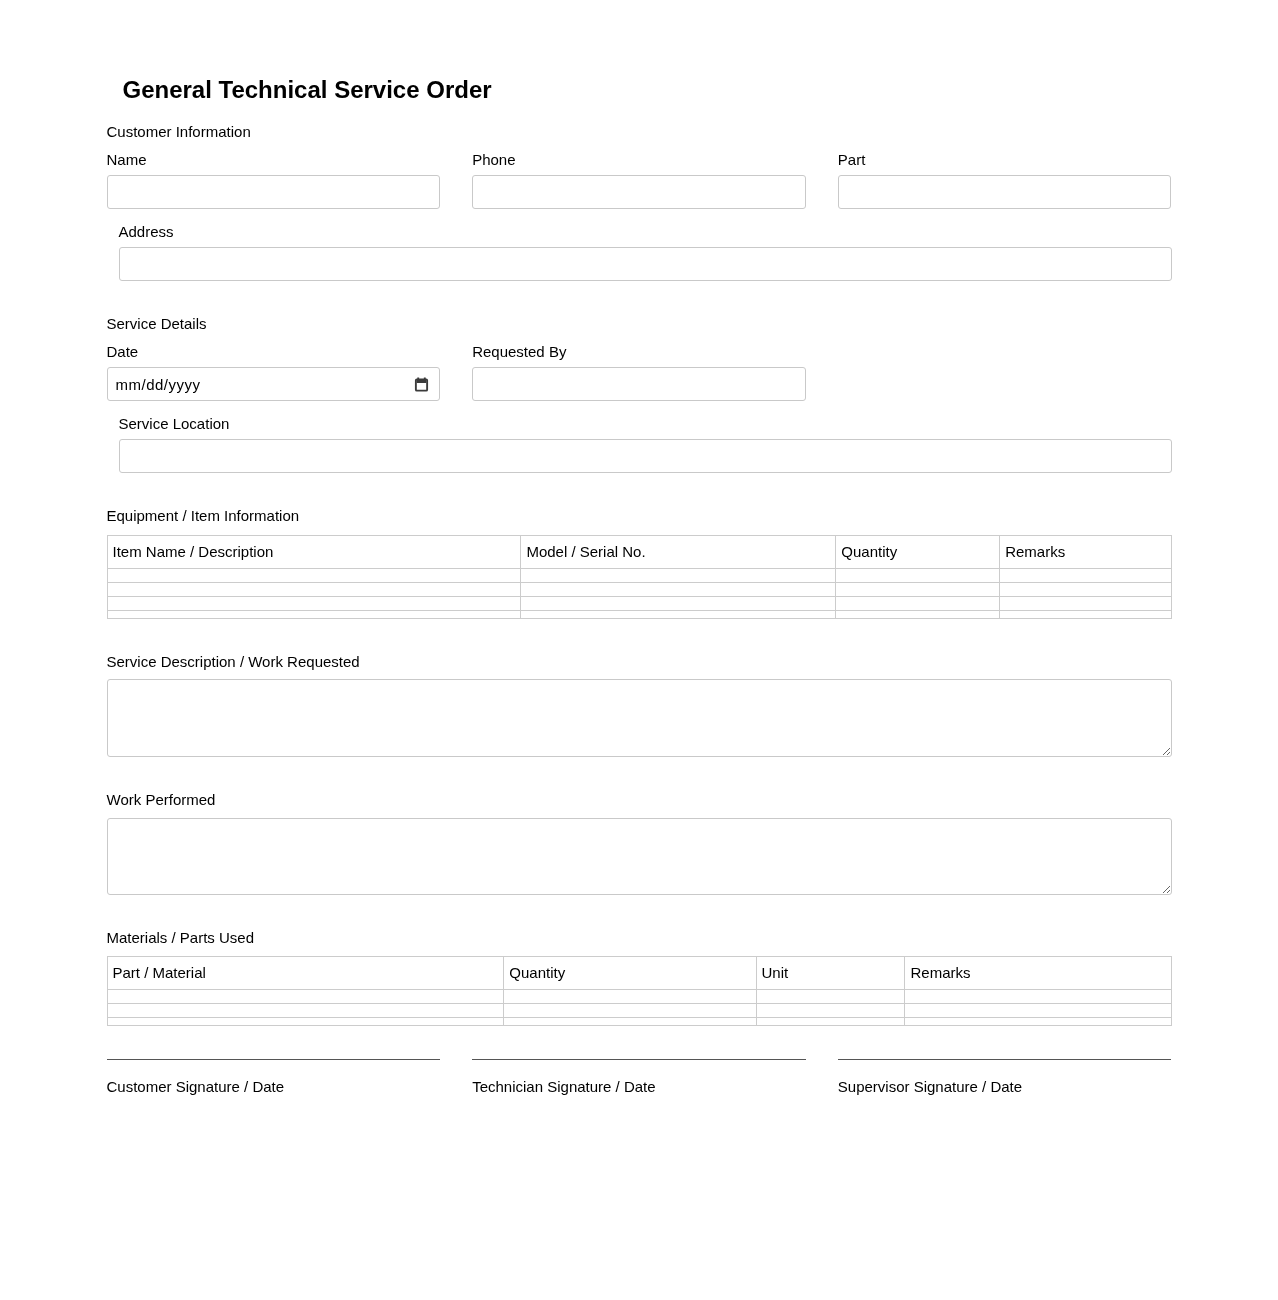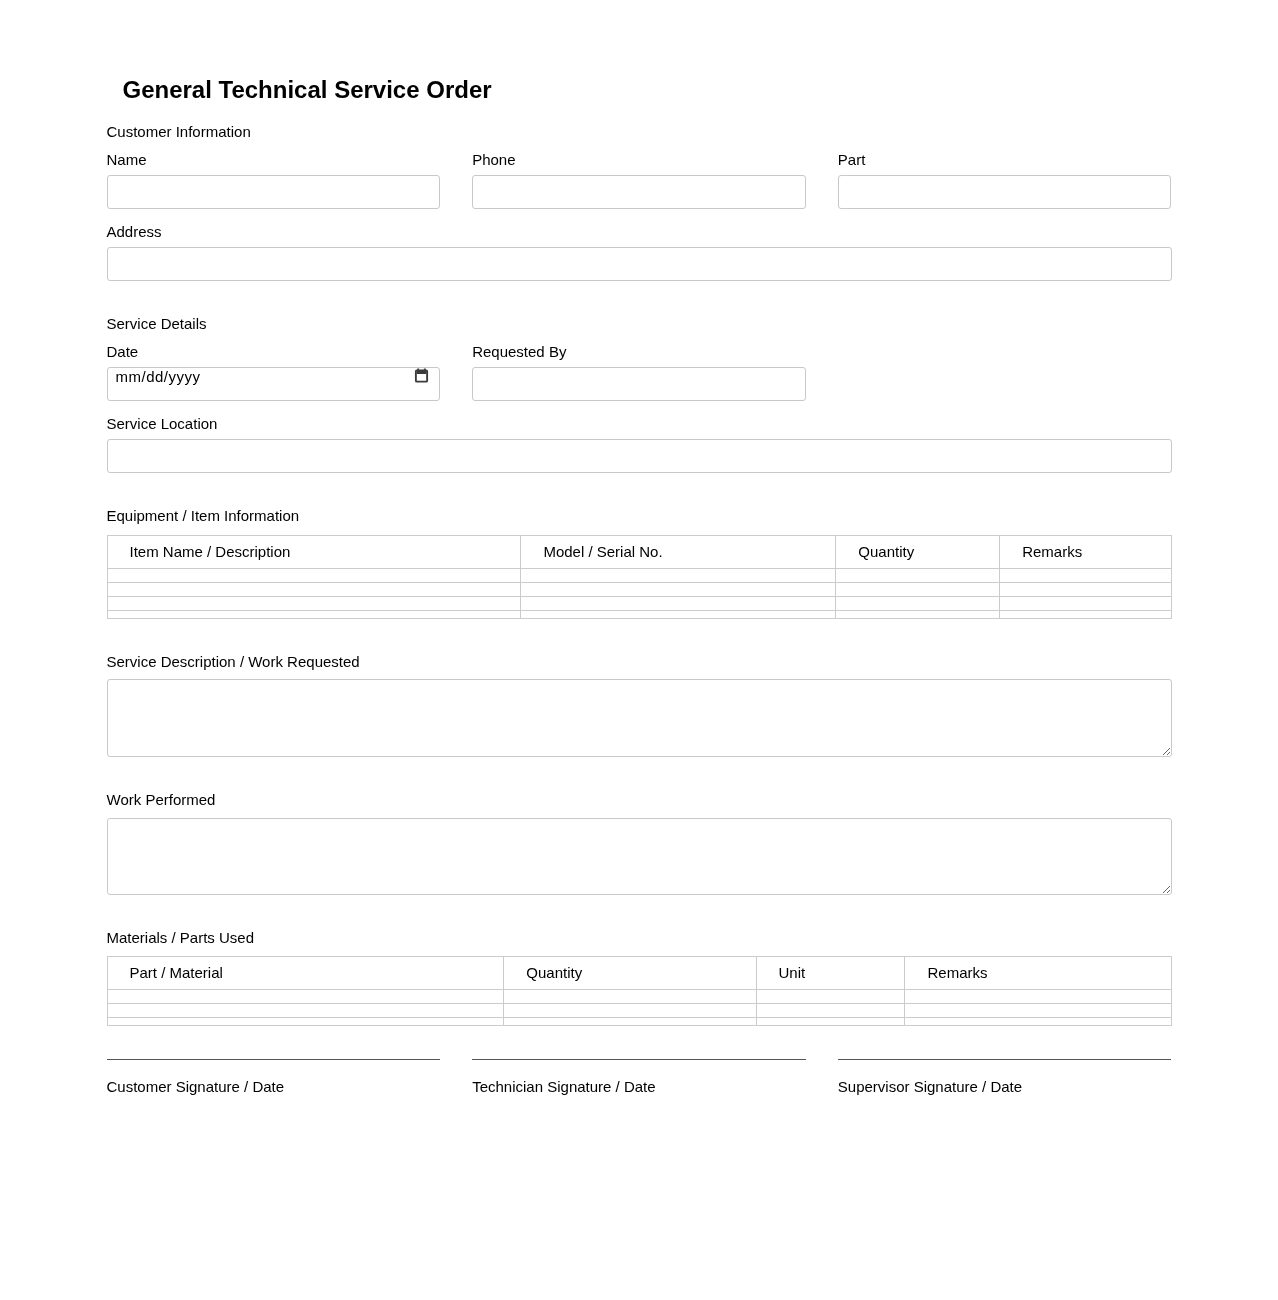--- a/index.html
+++ b/index.html
@@ -25,42 +25,42 @@
     margin: 0 0 11px 0;
   }
   .section { margin-bottom: 34px; }
   .section.tight { margin-bottom: 33px; }
   .field-row {
     display: grid;
     grid-template-columns: 1fr 1fr 1fr;
     column-gap: 32px;
     margin-bottom: 14px;
   }
-  .field-row:last-child { margin-bottom: 0; }
+  .field-row:last-child { margin-bottom: 0; margin-left: 12px; }
   .field label {
     display: block;
     font-size: 15px;
     margin-bottom: 7px;
   }
   .text-input {
     display: block;
     width: 100%;
     height: 34px;
     border: 1px solid #c9c9c9;
     border-radius: 3px;
     background: #fff;
     padding: 0 8px;
     font-family: "Liberation Sans", sans-serif;
     font-size: 15px;
     color: #000;
   }
   .date-input {
     position: relative;
     display: flex;
-    align-items: flex-start;
+    align-items: center;
     justify-content: space-between;
     width: 100%;
     height: 34px;
     border: 1px solid #c9c9c9;
     border-radius: 3px;
     background: #fff;
     padding: 0 10px 0 8px;
     font-size: 15px;
     cursor: default;
   }
@@ -82,21 +82,21 @@
     width: 100%;
     border-collapse: collapse;
   }
   table.form-table th, table.form-table td {
     border: 1px solid #cccccc;
     font-size: 15px;
     font-weight: normal;
     text-align: left;
     line-height: 16px;
   }
-  table.form-table th { padding: 8px 22px; }
+  table.form-table th { padding: 8px 5px; }
   table.form-table td { padding: 0; }
   tr.row-empty td { height: 14px; }
   tr.row-short td { height: 8px; }
   .heading-gap { margin-bottom: 12px; }
   .sig-row {
     display: grid;
     grid-template-columns: 1fr 1fr 1fr;
     column-gap: 32px;
     margin-top: 30px;
   }

